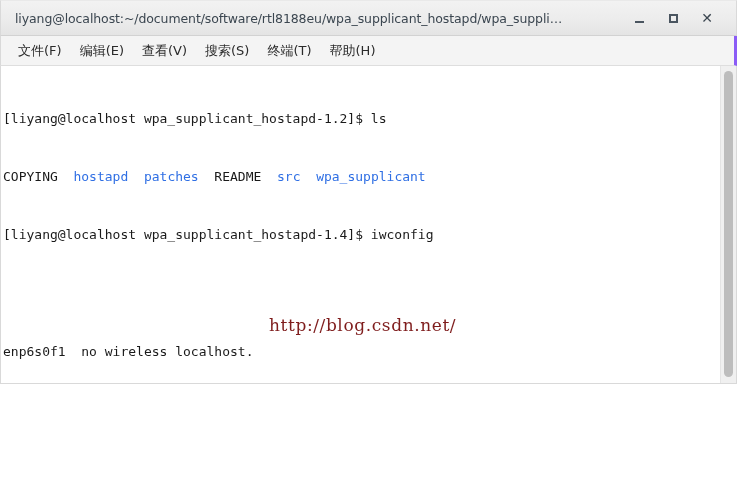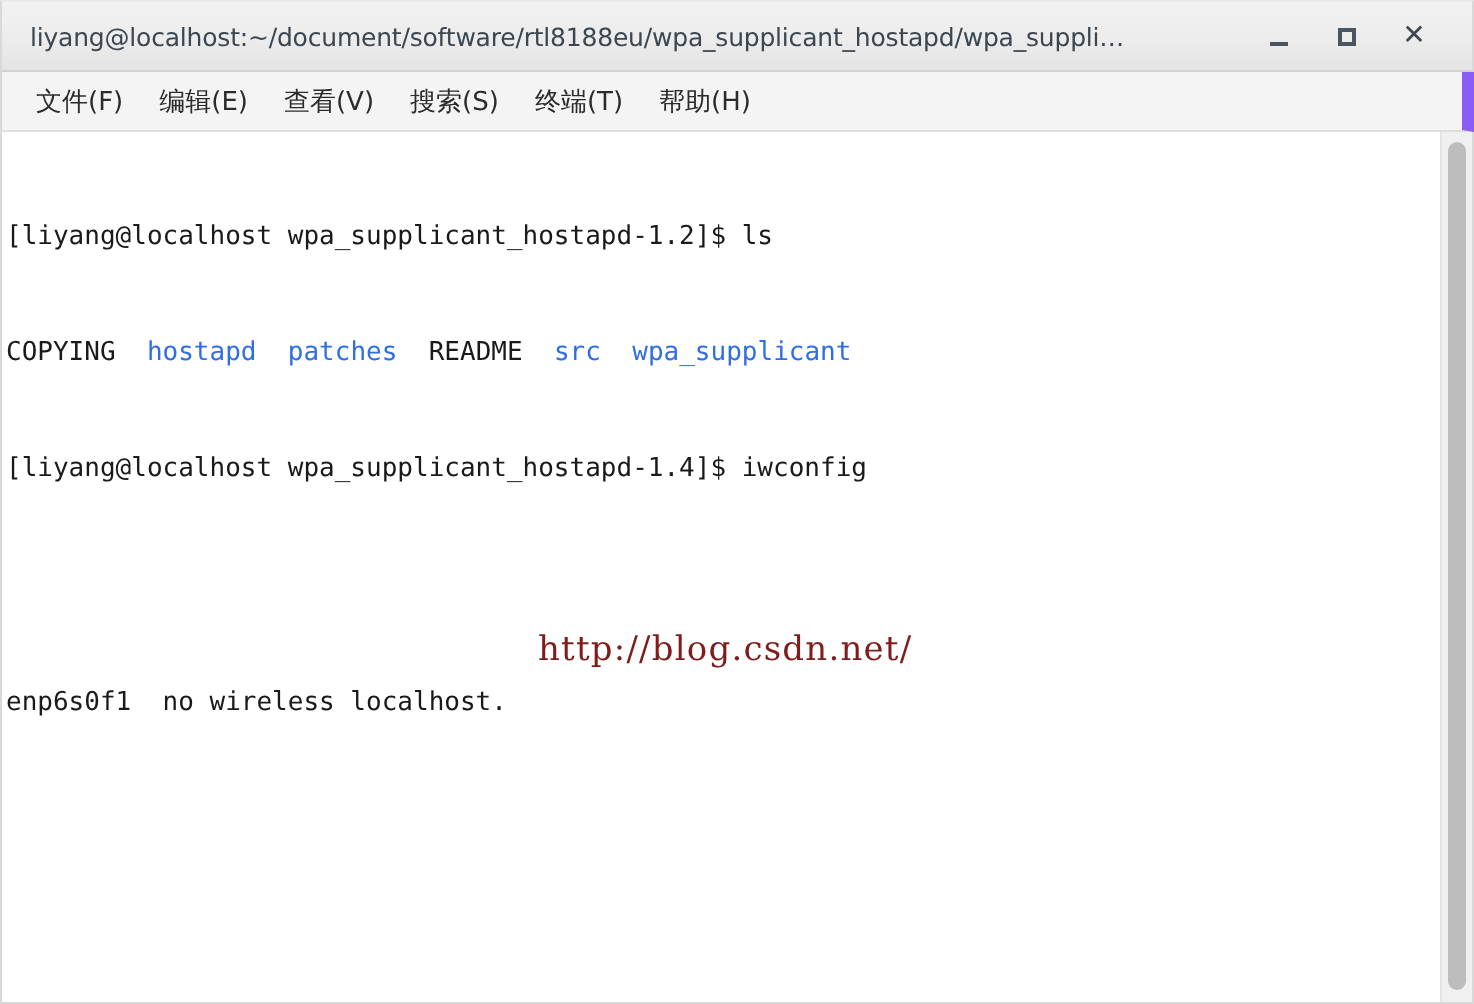--- a/index.html
+++ b/index.html
@@ -10,21 +10,21 @@
   body {
     width: 737px;
     height: 502px;
     overflow: hidden;
     font-family: "DejaVu Sans", sans-serif;
   }
 
   .window {
     position: relative;
     width: 737px;
-    height: 502px;
+    height: 384px;
     box-sizing: border-box;
     background: #ffffff;
     display: flex;
     flex-direction: column;
   }
 
   
   .titlebar {
     position: relative;
     height: 36px;
@@ -84,21 +84,21 @@
     line-height: 1;
     color: #3b4650;
   }
 
   
   .menubar {
     height: 30px;
     flex: 0 0 30px;
     background: #f4f4f4;
     border-left: 1px solid #d9d9d9;
-    border-right: 6px solid #8b5cf6;
+    border-right: 3px solid #8b5cf6;
     border-bottom: 1px solid #dedede;
     box-sizing: border-box;
     display: flex;
     align-items: center;
     padding-left: 8px;
   }
   .menu-item {
     font-family: "DejaVu Sans", sans-serif;
     font-size: 13px;
     color: #2b2b2b;

